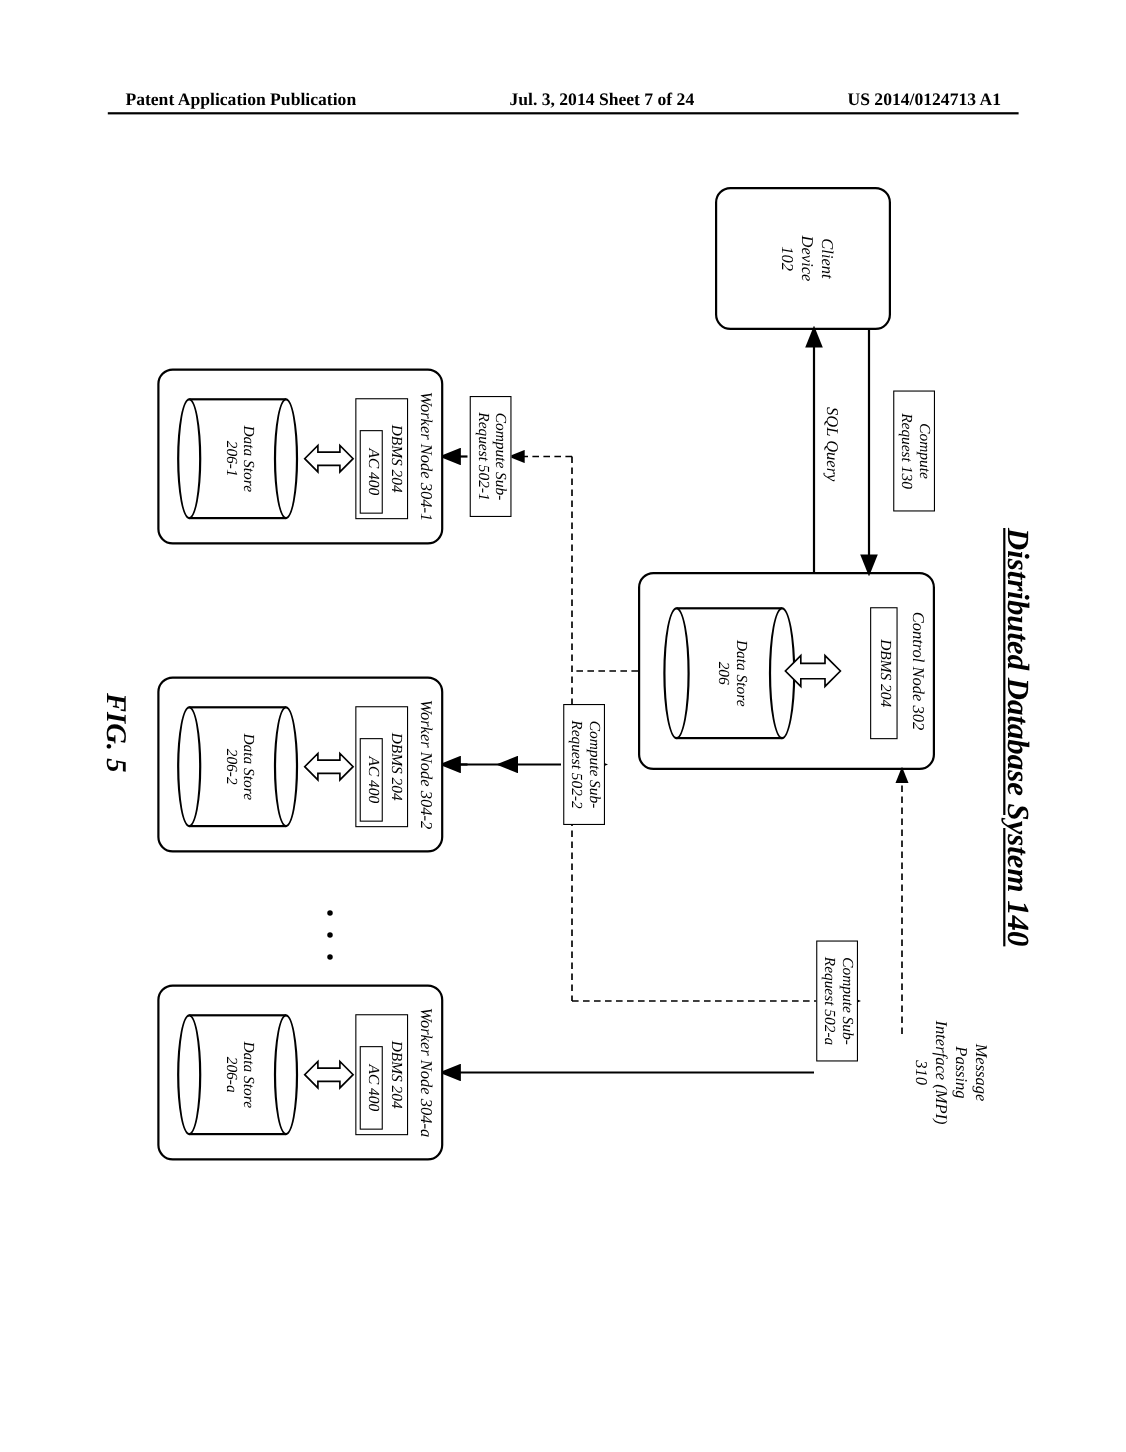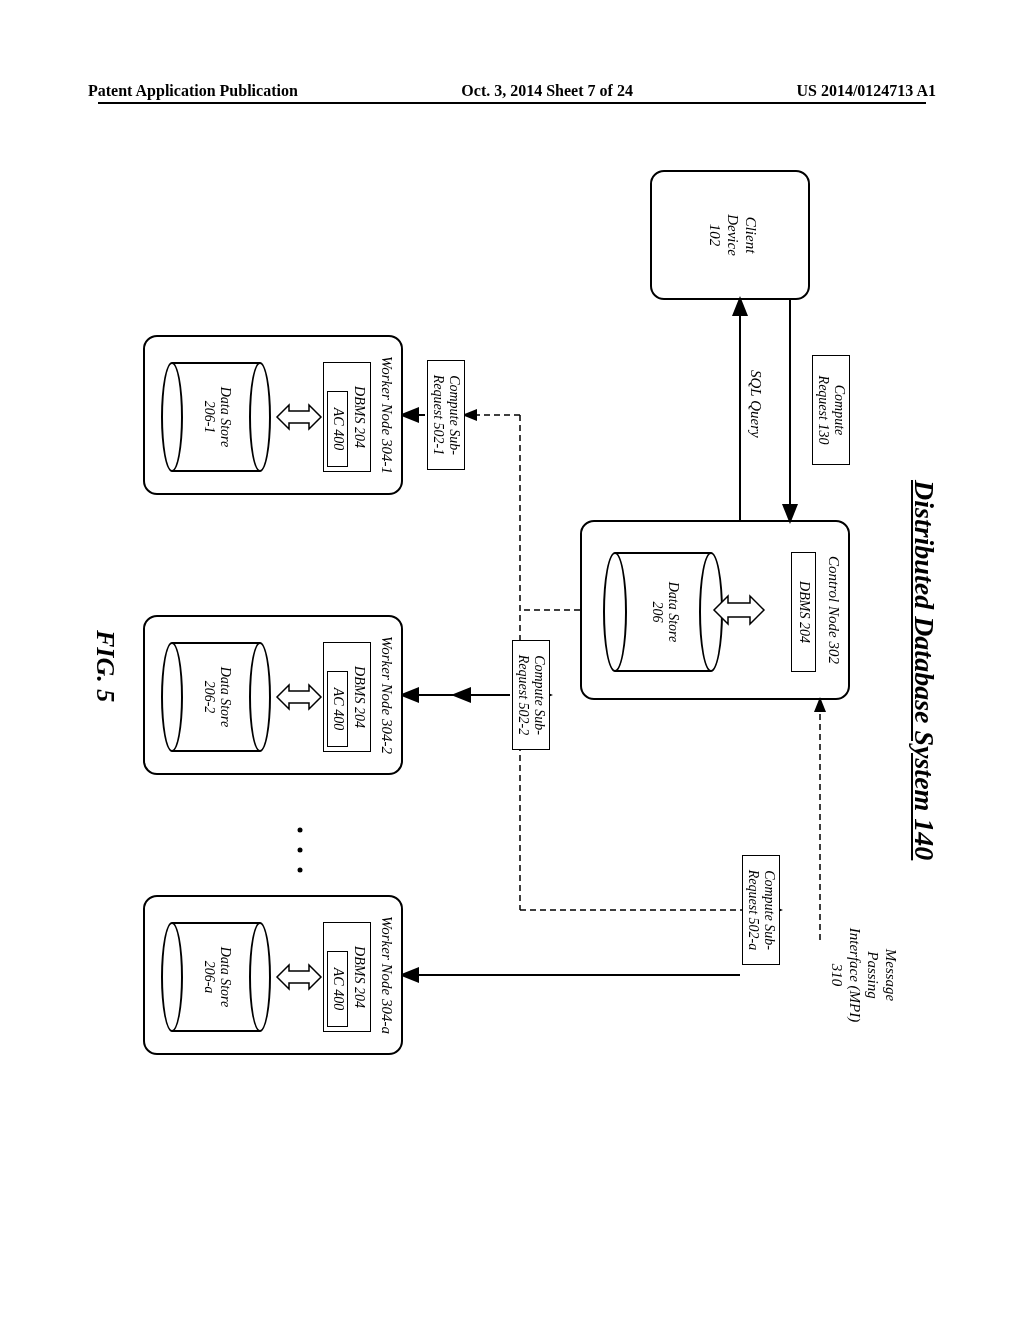--- a/index.html
+++ b/index.html
@@ -12,21 +12,21 @@
     height: 1320px;
     position: relative;
   }
   .header {
     position: absolute;
     top: 82px;
     left: 0;
     width: 1024px;
     display: flex;
     justify-content: space-between;
-    padding: 0 88px;
+    padding: 0 114px;
     font-size: 16px;
     font-weight: bold;
   }
   .header-line {
     position: absolute;
     top: 102px;
     left: 98px;
     width: 828px;
     height: 2px;
     background: #000;
@@ -141,21 +141,21 @@
   }
   .worker-group {
     position: absolute;
   }
 </style>
 </head>
 <body>
 
 <div class="header">
   <span>Patent Application Publication</span>
-  <span>Oct. 3, 2014  Sheet 7 of 24</span>
+  <span>Jul. 3, 2014  Sheet 7 of 24</span>
   <span>US 2014/0124713 A1</span>
 </div>
 <div class="header-line"></div>
 
 <div class="diagram">
 <div class="diagram-inner">
 
   <div class="title">Distributed Database System 140</div>
 
   <div class="box" style="top:110px; left:0px; width:130px; height:160px;">

